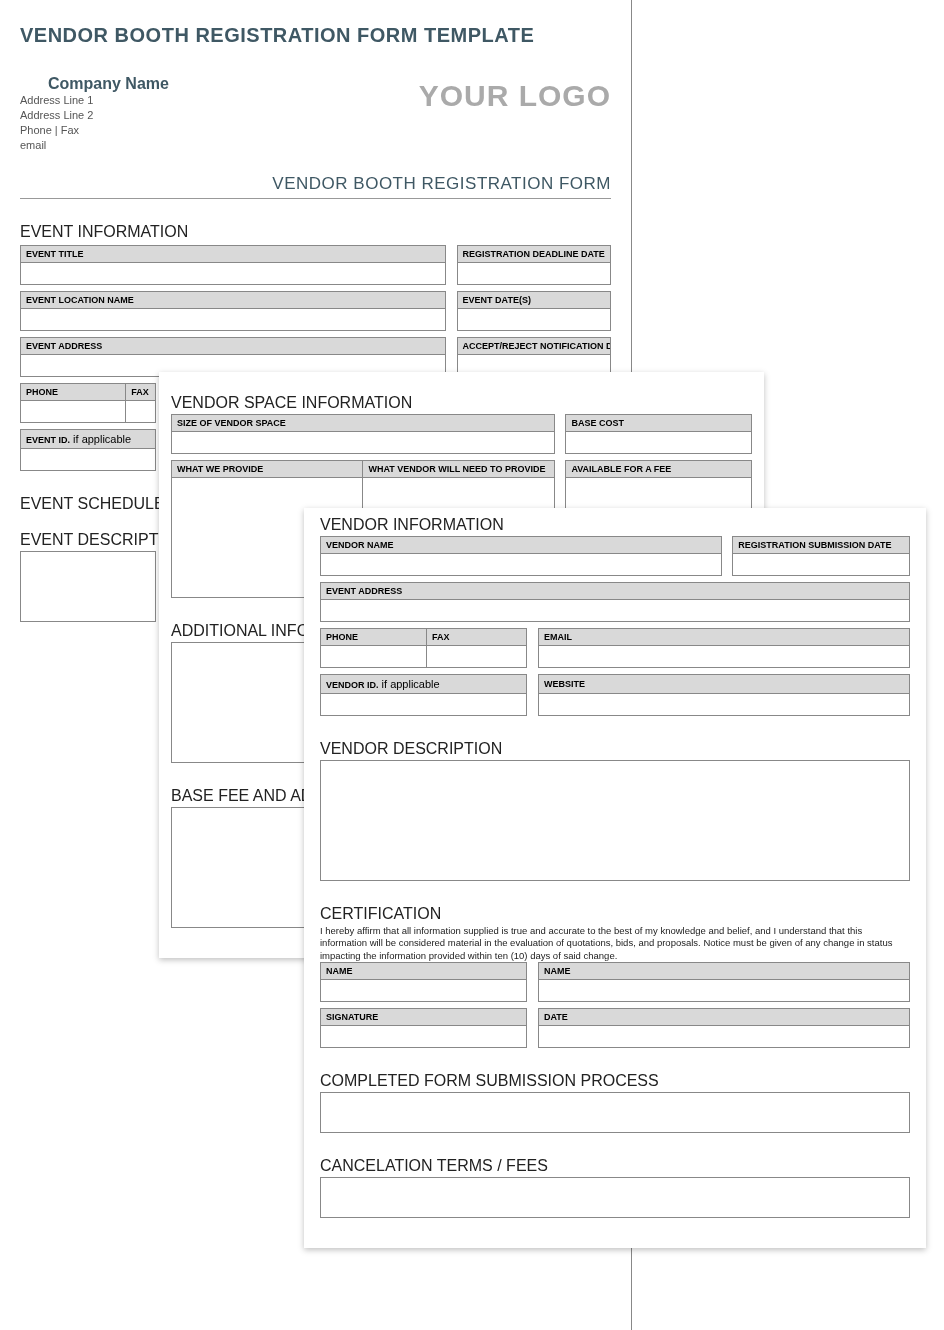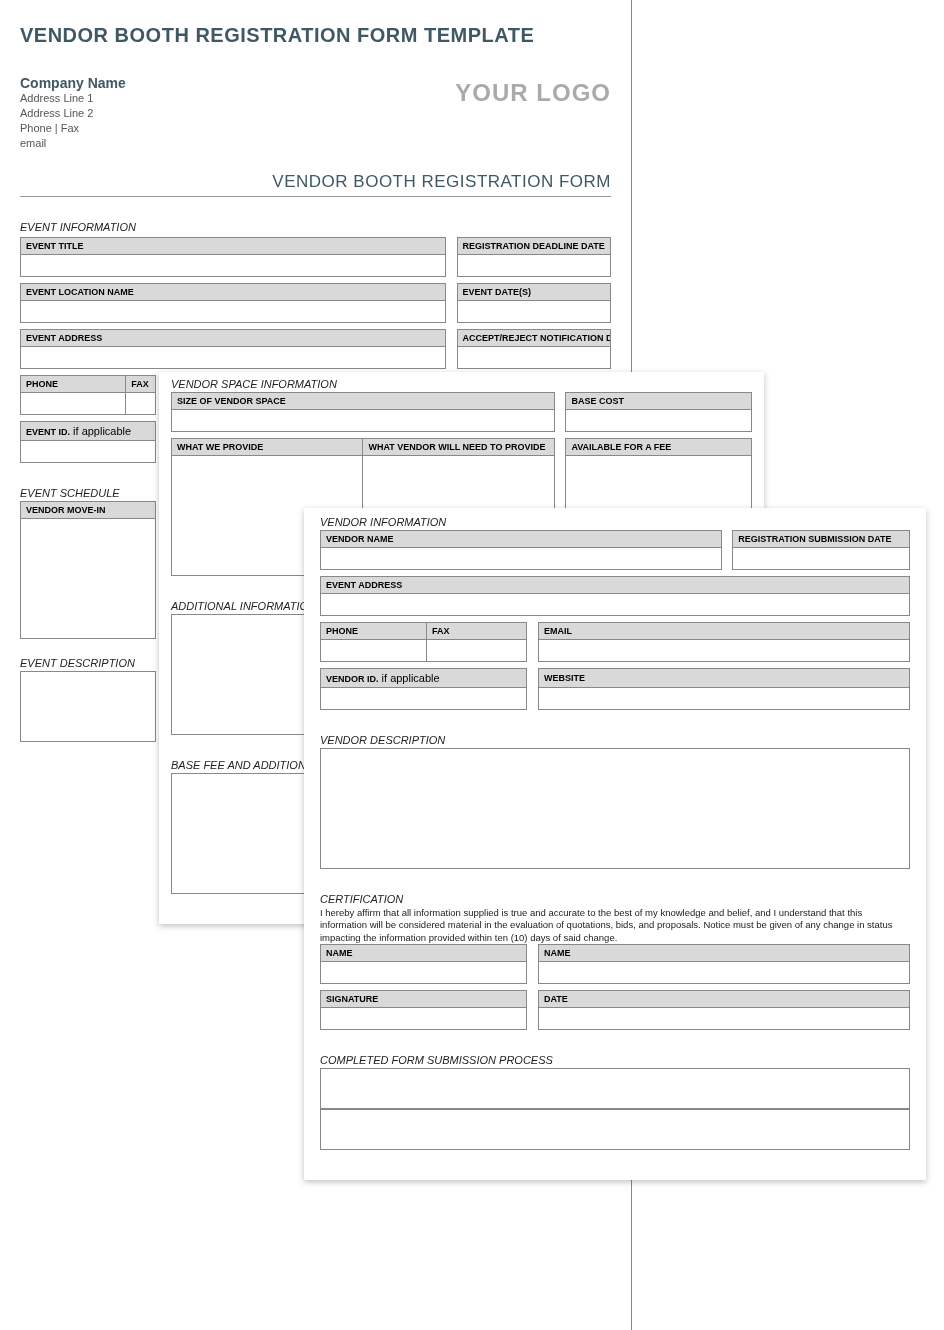--- a/index.html
+++ b/index.html
@@ -32,58 +32,58 @@
   }
   .header-row {
     margin-top: 28px;
     display: flex;
     justify-content: space-between;
     align-items: flex-start;
   }
   .company-block { }
   .company-name {
     font-family: "Century Gothic", Arial, sans-serif;
-    font-size: 14px;
+    font-size: 16px;
     font-weight: 700;
     color: #3f5864;
+    margin-left: 28px;
   }
   .company-line {
     font-family: "Century Gothic", Arial, sans-serif;
     font-size: 11px;
     color: #555;
     line-height: 1.35;
   }
   .logo {
     font-family: "Century Gothic", Arial, sans-serif;
-    font-size: 24px;
+    font-size: 30px;
     font-weight: 700;
     color: #aaa;
     letter-spacing: 1px;
     margin-top: 4px;
   }
   .form-title-row {
     margin-top: 22px;
     border-bottom: 1px solid #999;
     padding-bottom: 4px;
     text-align: right;
   }
   .form-title {
     font-family: "Century Gothic", Arial, sans-serif;
     font-size: 17px;
     color: #3f5864;
     letter-spacing: 0.5px;
   }
 
   .section-label {
     font-family: "Century Gothic", Arial, sans-serif;
-    font-size: 11px;
+    font-size: 16px;
     color: #222;
     margin-top: 24px;
     margin-bottom: 2px;
-    font-style: italic;
   }
 
   .tbl { width: 100%; border-collapse: collapse; table-layout: fixed; }
   .tbl th {
     background: #d9d9d9;
     border: 1px solid #888;
     font-size: 9px;
     font-weight: 700;
     text-align: left;
     padding: 3px 5px;
@@ -241,43 +241,33 @@
         <tr>
       <th><span>EVENT ID.</span><span class="light"> if applicable</span></th>
     </tr>
     <tr>
           <td></td>
         </tr>
   </tbody>
     </table>
 
   <div class="section-label">EVENT SCHEDULE</div>
-  <table class="tbl" style="width:23%">
-    <tbody>
-        <tr>
-          <th>VENDOR MOVE-IN</th>
-        </tr>
-    <tr>
-          <td class="big-td"></td>
-        </tr>
-  </tbody>
-    </table>
 
   <div class="section-label" style="margin-top:18px">EVENT DESCRIPTION</div>
   <table class="tbl" style="width:23%">
     <tbody>
         <tr>
           <td class="med-td" style="height:90px"></td>
         </tr>
   </tbody>
     </table>
 </div>
 
 <div class="page2">
-  <div class="section-label" style="margin-top:0">VENDOR SPACE INFORMATION</div>
+  <div class="section-label" style="margin-top:16px">VENDOR SPACE INFORMATION</div>
   <table class="tbl">
     <colgroup>
         <col style="width:66%">
         <col style="width:2%">
         <col style="width:32%">
       </colgroup>
     <tbody>
         <tr>
       <th>SIZE OF VENDOR SPACE</th>
       <th class="gapcol"></th>
@@ -458,20 +448,21 @@
 
   <div class="section-label">COMPLETED FORM SUBMISSION PROCESS</div>
   <table class="tbl">
     <tbody>
         <tr>
           <td class="sm-td" style="height:50px"></td>
         </tr>
   </tbody>
     </table>
 
+  <div class="section-label">CANCELATION TERMS / FEES</div>
   <table class="tbl">
     <tbody>
         <tr>
           <td class="sm-td" style="height:50px"></td>
         </tr>
   </tbody>
     </table>
 </div>
 
 </body></html>

